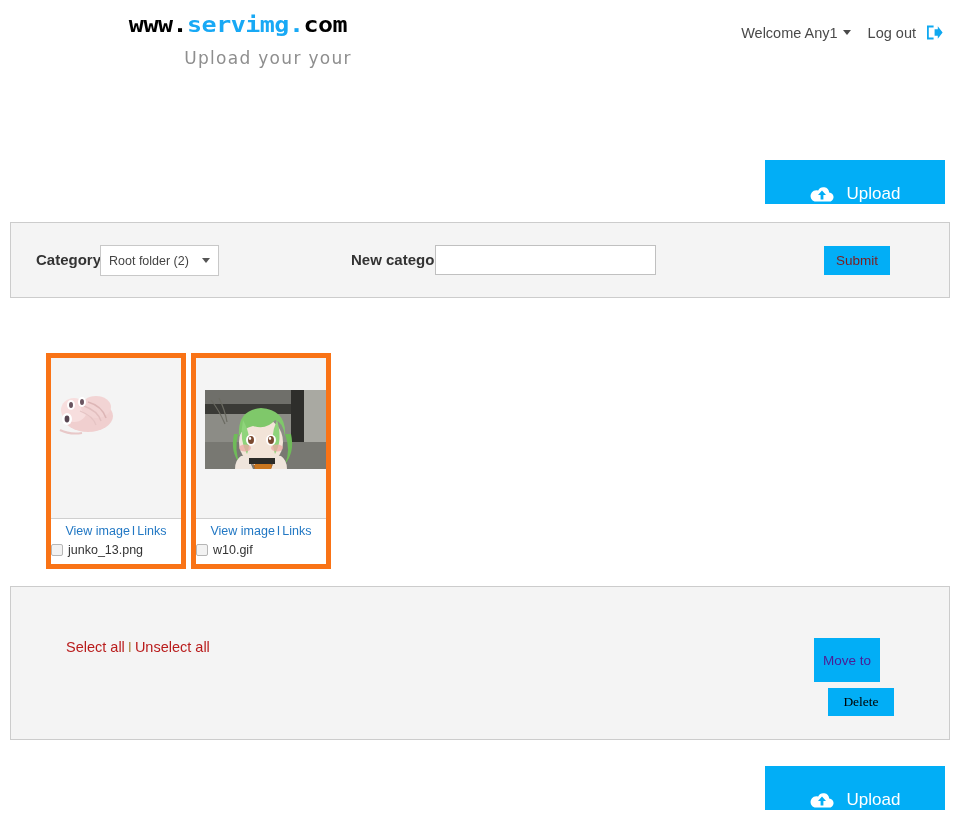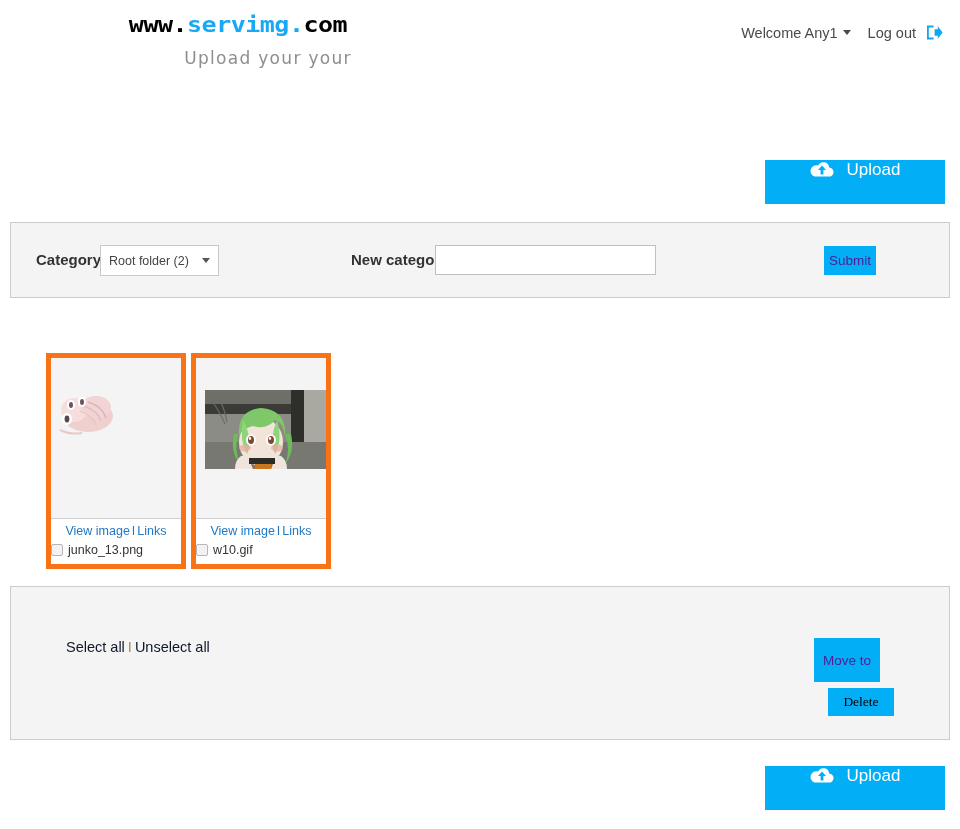--- a/index.html
+++ b/index.html
@@ -100,21 +100,21 @@
   .btn-upload {
     position: absolute;
     width: 180px;
     height: 44px;
     background: #02AEF6;
     border: none;
     color: #ffffff;
     font-size: 17px;
     font-family: "Liberation Sans", sans-serif;
     display: flex;
-    align-items: flex-start;
+    align-items: flex-end;
     justify-content: center;
     gap: 13px;
     cursor: pointer;
     padding: 0;
   }
   .btn-upload.top { left: 765px; top: 160px; }
   .btn-upload.bottom { left: 765px; top: 766px; }
   .cloud-icon { display: inline-flex; line-height: 0; }
 
   
@@ -178,25 +178,25 @@
     border: 1px solid #c0c0c0;
     font-size: 13px;
     padding: 0 6px;
     font-family: "Liberation Sans", sans-serif;
     color: #333;
   }
   .btn-submit {
     position: absolute;
     left: 824px;
     top: 246px;
-    width: 52px;
+    width: 66px;
     height: 29px;
     background: #02AEF6;
     border: none;
-    color: #4c1d95;
+    color: #7f1d1d;
     font-size: 13.5px;
     font-family: "Liberation Sans", sans-serif;
     cursor: pointer;
     padding: 0;
   }
 
   
   .grid {
     position: absolute;
     left: 46px;
@@ -272,21 +272,21 @@
     height: 154px;
   }
   .select-links {
     position: absolute;
     left: 55px;
     top: 52px;
     font-size: 14.5px;
     white-space: nowrap;
   }
   .select-links a {
-    color: #0f172a;
+    color: #b91c1c;
     text-decoration: none;
   }
   .select-links .sep { color: #b08a4a; margin: 0 3px; }
   .btn-moveto {
     position: absolute;
     left: 814px;
     top: 638px;
     width: 66px;
     height: 44px;
     background: #02AEF6;

